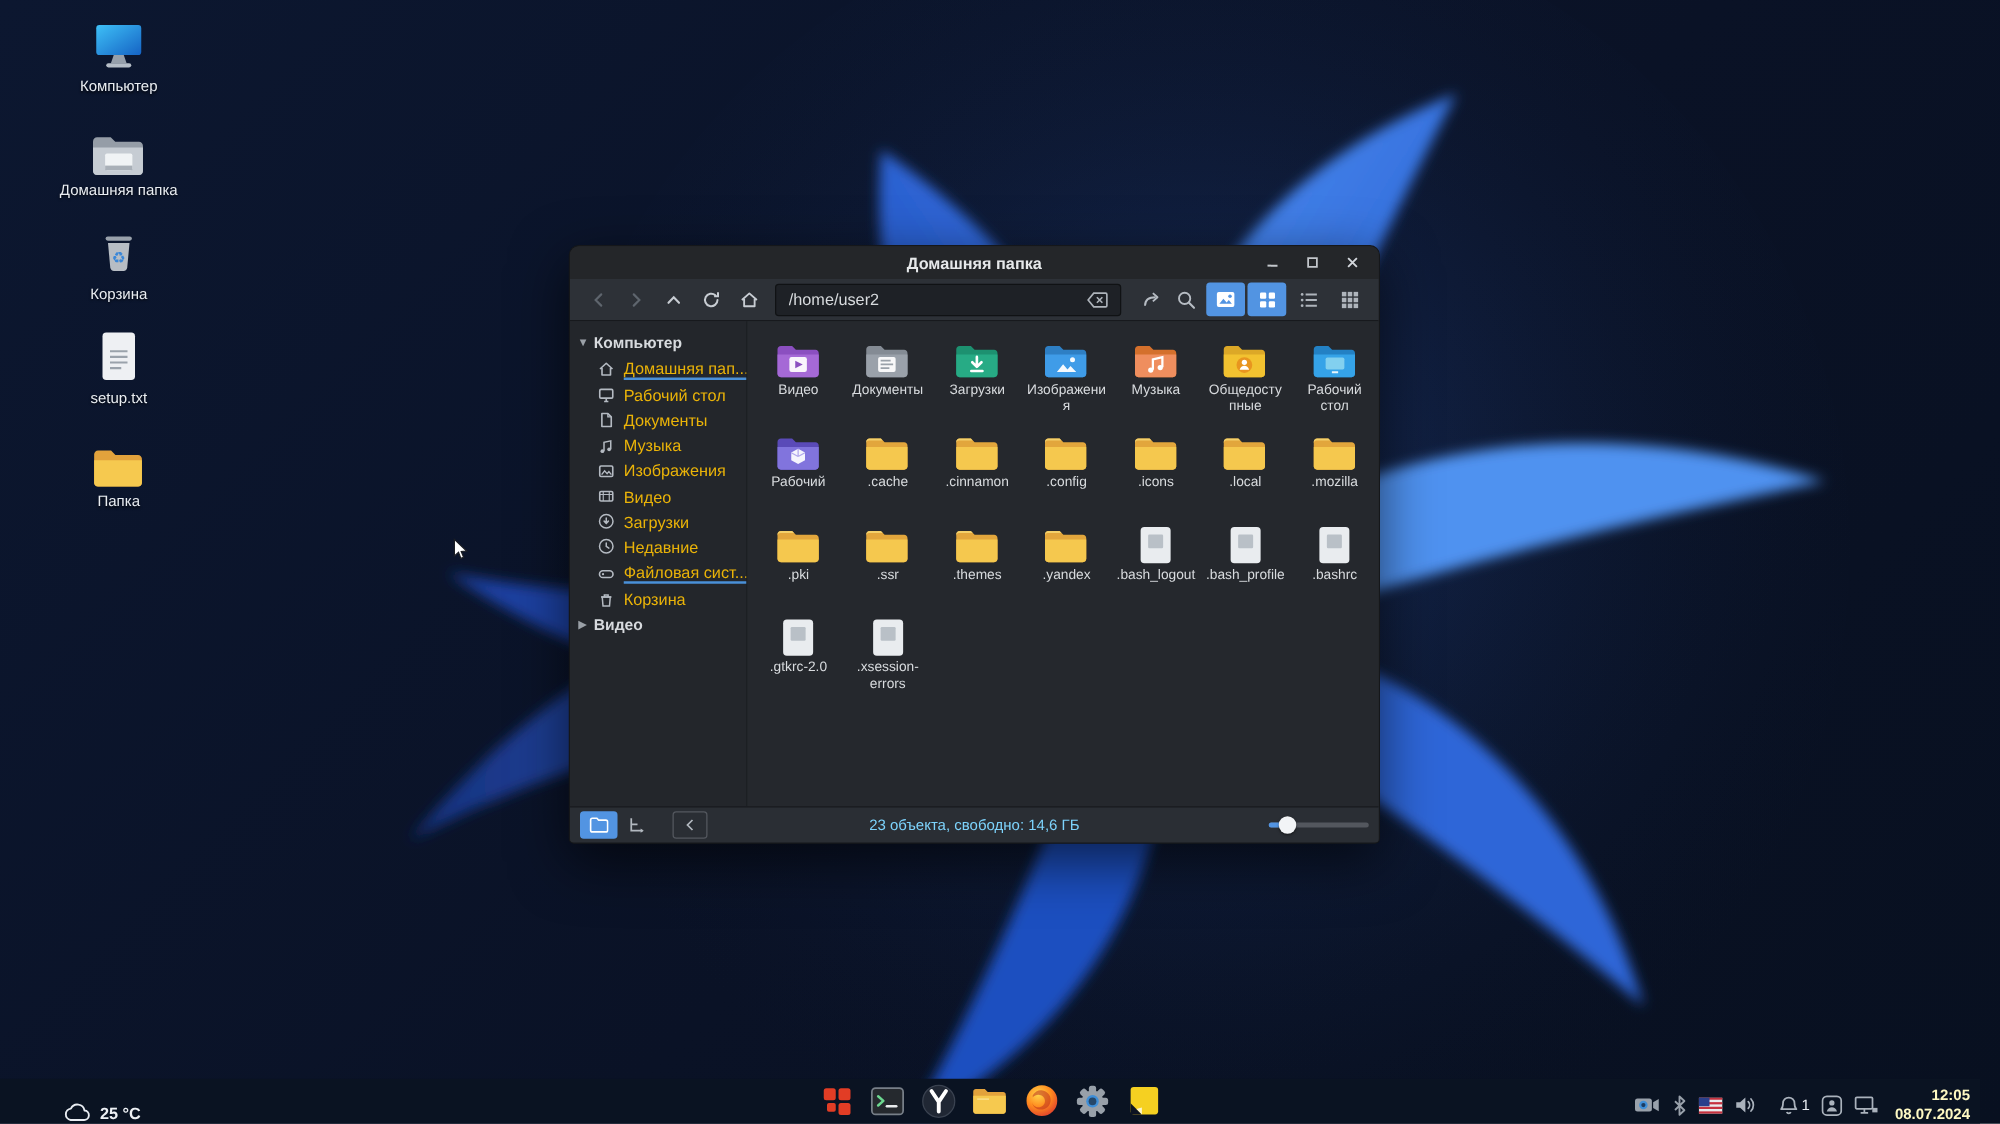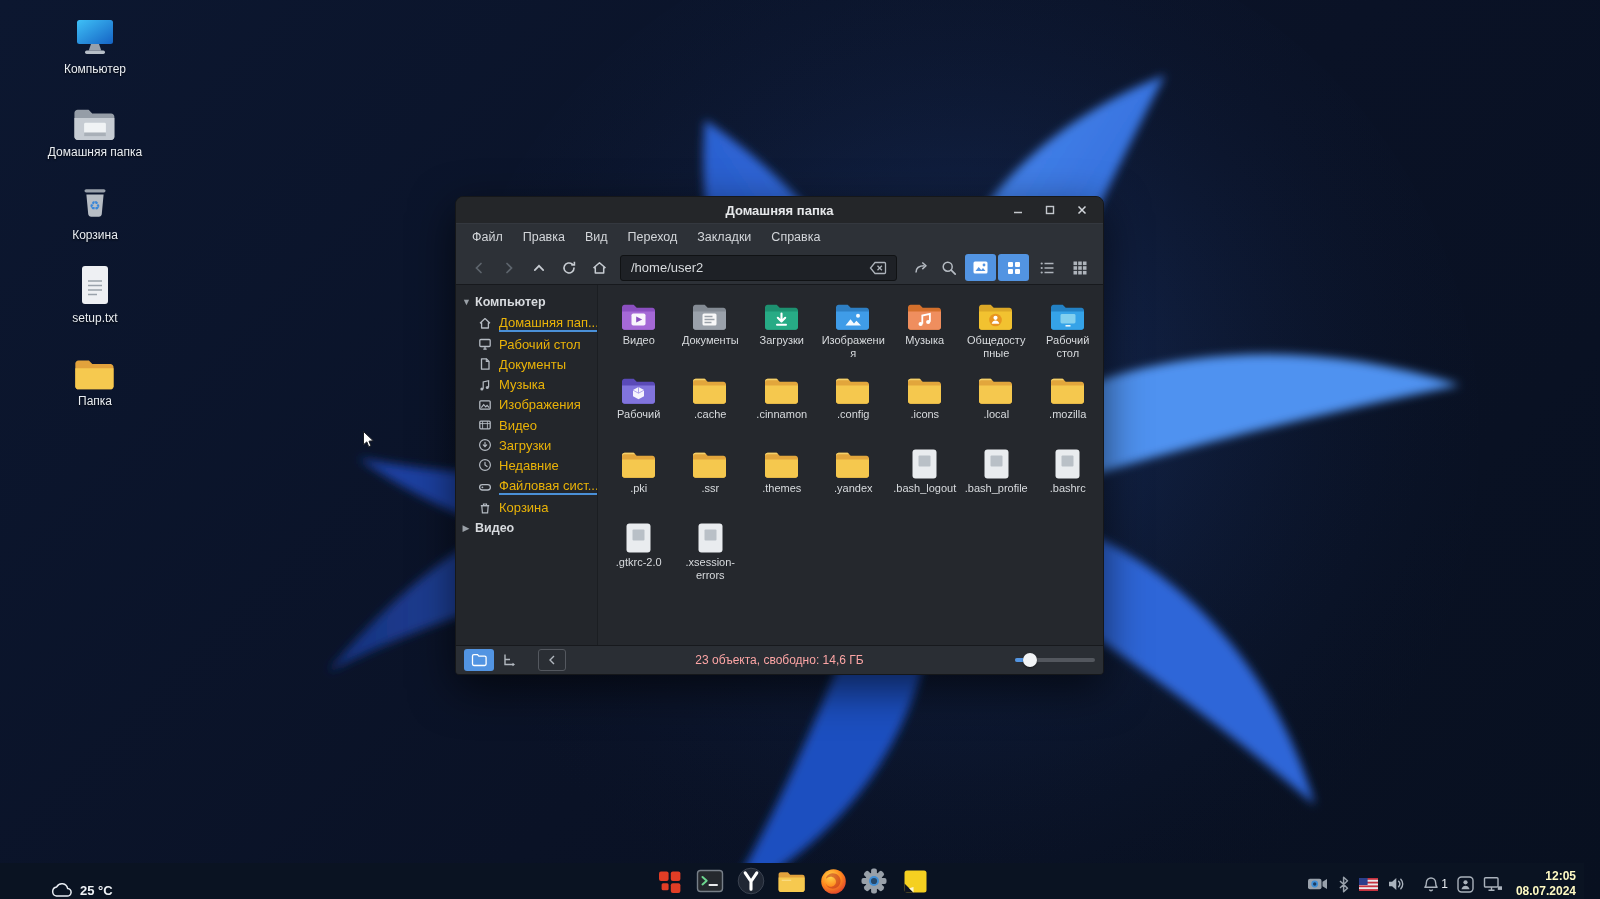--- a/index.html
+++ b/index.html
@@ -43,21 +43,21 @@
   #main{flex:1;background:#25282d;padding:10px 0 0 5px;position:relative;}
   #file-grid{display:grid;grid-template-columns:repeat(7,71.5px);grid-auto-rows:74px;}
   .fitem{display:flex;flex-direction:column;align-items:center;cursor:default;}
   .fitem .f-ico{height:37px;display:flex;align-items:flex-end;justify-content:center;}
   .f-lbl{margin-top:2px;font-size:11px;color:#d8dbde;text-align:center;line-height:1.2;max-width:64px;overflow-wrap:anywhere;}
   
   #statusbar{height:28px;background:#2a2e34;border-top:1px solid #17191d;display:flex;align-items:center;padding:0 8px;flex:none;position:relative;}
   .st-btn{width:30px;height:22px;border-radius:3px;display:flex;align-items:center;justify-content:center;flex:none;}
   .st-btn.active{background:#5294e2;}
   .st-collapse{width:26px;height:20px;border:1px solid #54585f;border-radius:3px;display:flex;align-items:center;justify-content:center;margin-left:14px;}
-  #status-text{position:absolute;left:0;right:0;text-align:center;font-size:12px;color:#fca5a5;}
+  #status-text{position:absolute;left:0;right:0;text-align:center;font-size:12px;color:#7dd3fc;}
   #zoom-slider{margin-left:auto;display:flex;align-items:center;position:relative;z-index:2;width:80px;height:20px;}
   #zs-track{position:absolute;left:0;right:0;top:8px;height:4px;border-radius:2px;background:#53575e;}
   #zs-fill{position:absolute;left:0;top:8px;height:4px;width:14px;border-radius:2px;background:#5294e2;}
   #zs-knob{position:absolute;left:8px;top:3px;width:14px;height:14px;border-radius:50%;background:#f2f4f6;box-shadow:0 1px 2px rgba(0,0,0,.5);}
   
   #taskbar{position:absolute;left:0;right:16px;bottom:0;height:36px;background:#0a1322;display:flex;align-items:flex-end;padding-left:42px;}
   #weather{display:flex;align-items:center;gap:5px;padding-left:8px;color:#eef1f5;font-size:13px;font-weight:bold;}
   #task-apps{position:absolute;left:50%;transform:translateX(-50%);display:flex;align-items:center;gap:9px;}
   .app-btn{width:32px;height:32px;display:flex;align-items:center;justify-content:center;border-radius:4px;}
   #tray{margin-left:auto;display:flex;align-items:center;gap:9px;padding-right:8px;}
@@ -182,28 +182,20 @@
           </svg>
       </div>
       <div class="wbtn">
         <svg width="12" height="12">
             <path d="M2.5 2.5l7 7M9.5 2.5l-7 7" stroke="#d3d7dc" stroke-width="1.5"></path>
           </svg>
       </div>
     </div>
   </div>
 
-  <div id="menubar">
-  <div class="menu-item">Файл</div>
-  <div class="menu-item">Правка</div>
-  <div class="menu-item">Вид</div>
-  <div class="menu-item">Переход</div>
-  <div class="menu-item">Закладки</div>
-  <div class="menu-item">Справка</div>
-    </div>
 
   <div id="toolbar">
     <div class="nav-btn">
       <svg width="16" height="16">
           <path d="M10 3.5L5.5 8l4.5 4.5" stroke="#5e656d" stroke-width="1.7" fill="none" stroke-linecap="round"></path>
         </svg>
     </div>
     <div class="nav-btn">
       <svg width="16" height="16">
           <path d="M6 3.5L10.5 8 6 12.5" stroke="#5e656d" stroke-width="1.7" fill="none" stroke-linecap="round"></path>

